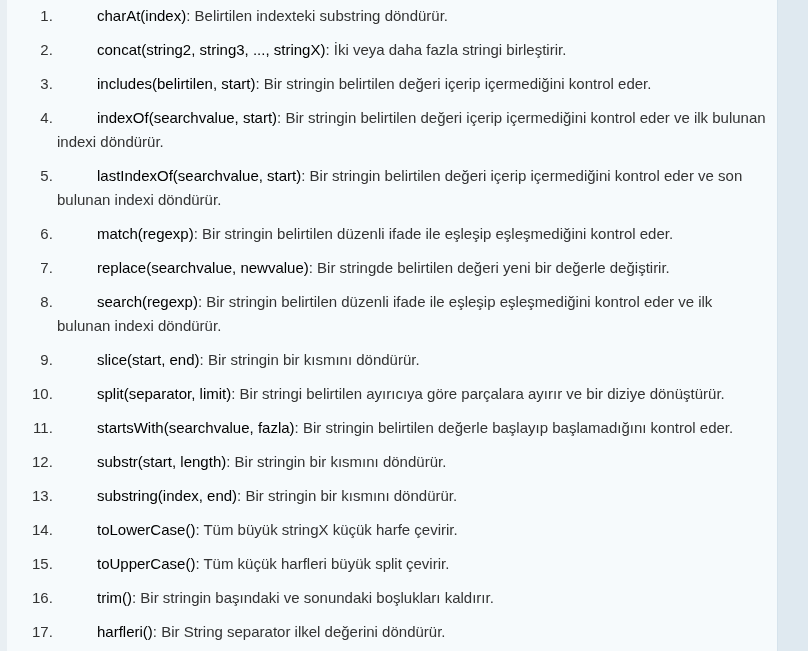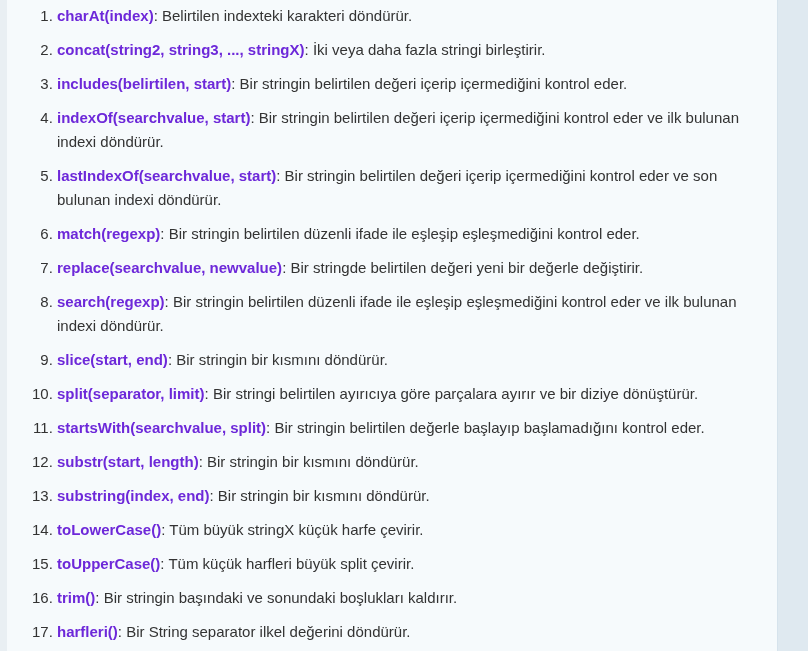--- a/index.html
+++ b/index.html
@@ -43,43 +43,44 @@
     font-size: 15px;
     line-height: 24px;
     margin-bottom: 10px;
     color: #333333;
   }
   ol.method-list li::marker {
     color: #333333;
     font-weight: 400;
   }
   ol.method-list li strong {
-    color: #6d28d9;
-    font-weight: 700;
+    color: #000000;
+    font-weight: 400;
+    margin-left: 40px;
   }
 </style>
 </head>
 <body>
 
 <div class="page">
   <div class="left-edge"></div>
 
   <div class="content">
     <ol class="method-list">
-      <li><strong>charAt(index)</strong><span>: Belirtilen indexteki karakteri döndürür.</span></li>
+      <li><strong>charAt(index)</strong><span>: Belirtilen indexteki substring döndürür.</span></li>
       <li><strong>concat(string2, string3, ..., stringX)</strong><span>: İki veya daha fazla stringi birleştirir.</span></li>
       <li><strong>includes(belirtilen, start)</strong><span>: Bir stringin belirtilen değeri içerip içermediğini kontrol eder.</span></li>
       <li><strong>indexOf(searchvalue, start)</strong><span>: Bir stringin belirtilen değeri içerip içermediğini kontrol eder ve ilk bulunan indexi döndürür.</span></li>
       <li><strong>lastIndexOf(searchvalue, start)</strong><span>: Bir stringin belirtilen değeri içerip içermediğini kontrol eder ve son bulunan indexi döndürür.</span></li>
       <li><strong>match(regexp)</strong><span>: Bir stringin belirtilen düzenli ifade ile eşleşip eşleşmediğini kontrol eder.</span></li>
       <li><strong>replace(searchvalue, newvalue)</strong><span>: Bir stringde belirtilen değeri yeni bir değerle değiştirir.</span></li>
       <li><strong>search(regexp)</strong><span>: Bir stringin belirtilen düzenli ifade ile eşleşip eşleşmediğini kontrol eder ve ilk bulunan indexi döndürür.</span></li>
       <li><strong>slice(start, end)</strong><span>: Bir stringin bir kısmını döndürür.</span></li>
       <li><strong>split(separator, limit)</strong><span>: Bir stringi belirtilen ayırıcıya göre parçalara ayırır ve bir diziye dönüştürür.</span></li>
-      <li><strong>startsWith(searchvalue, split)</strong><span>: Bir stringin belirtilen değerle başlayıp başlamadığını kontrol eder.</span></li>
+      <li><strong>startsWith(searchvalue, fazla)</strong><span>: Bir stringin belirtilen değerle başlayıp başlamadığını kontrol eder.</span></li>
       <li><strong>substr(start, length)</strong><span>: Bir stringin bir kısmını döndürür.</span></li>
       <li><strong>substring(index, end)</strong><span>: Bir stringin bir kısmını döndürür.</span></li>
       <li><strong>toLowerCase()</strong><span>: Tüm büyük stringX küçük harfe çevirir.</span></li>
       <li><strong>toUpperCase()</strong><span>: Tüm küçük harfleri büyük split çevirir.</span></li>
       <li><strong>trim()</strong><span>: Bir stringin başındaki ve sonundaki boşlukları kaldırır.</span></li>
       <li><strong>harfleri()</strong><span>: Bir String separator ilkel değerini döndürür.</span></li>
     </ol>
   </div>
 
   <div class="right-panel"></div>

